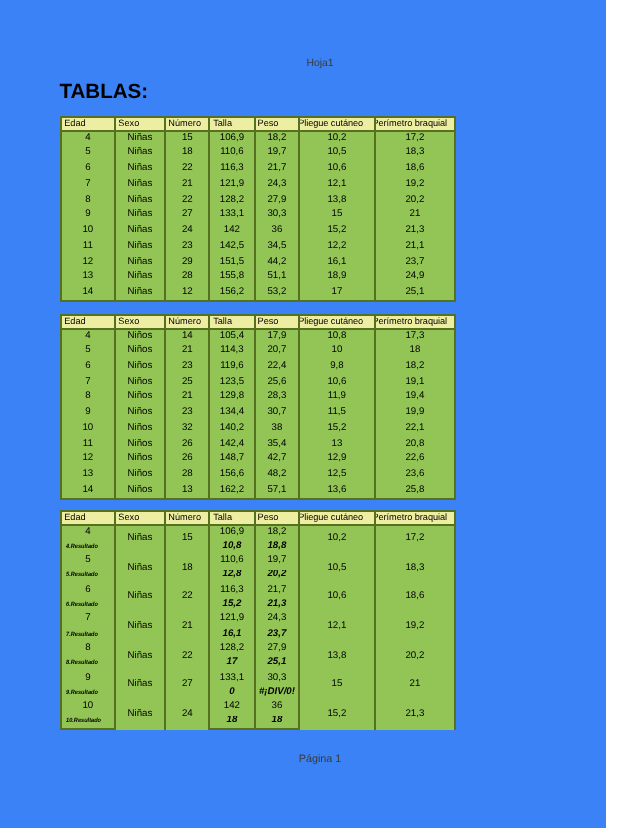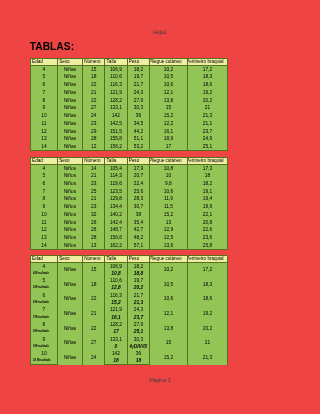--- a/index.html
+++ b/index.html
@@ -1,18 +1,18 @@
 <!DOCTYPE html>
 <html><head>
 <meta charset="utf-8">
 <style>
   html,body{margin:0;padding:0;background:#fff;}
   body{width:320px;height:414px;font-family:"Liberation Sans",sans-serif;overflow:hidden;
        -webkit-font-smoothing:antialiased;}
-  .page{position:relative;width:320px;height:414px;background:#ef4444;}
+  .page{position:relative;width:276px;height:414px;background:#3b82f6;padding-left:27px;}
   .sheetname{position:absolute;left:0;top:30.3px;width:320px;text-align:center;
              font-size:5.2px;line-height:5px;color:#3a3a3a;}
   .doctitle{position:absolute;left:29.7px;top:41.3px;font-size:10.3px;line-height:12px;
             font-weight:bold;color:#000;}
   .footer{position:absolute;left:0;top:377.6px;width:320px;text-align:center;
           font-size:5.4px;line-height:5.4px;color:#3a3a3a;}
   table.grid{position:absolute;border-collapse:collapse;table-layout:fixed;width:197.5px;}
   table.grid td,table.grid th{padding:0;margin:0;
        border-left:0.4px solid #55701f;border-right:0.4px solid #55701f;
        border-top:0;border-bottom:0;

